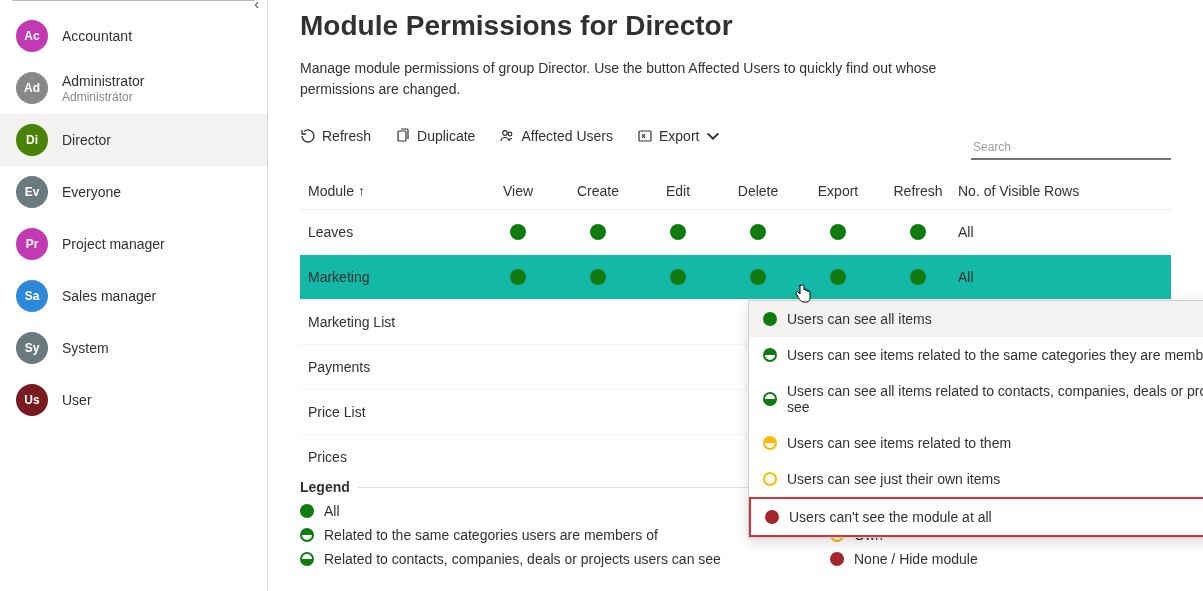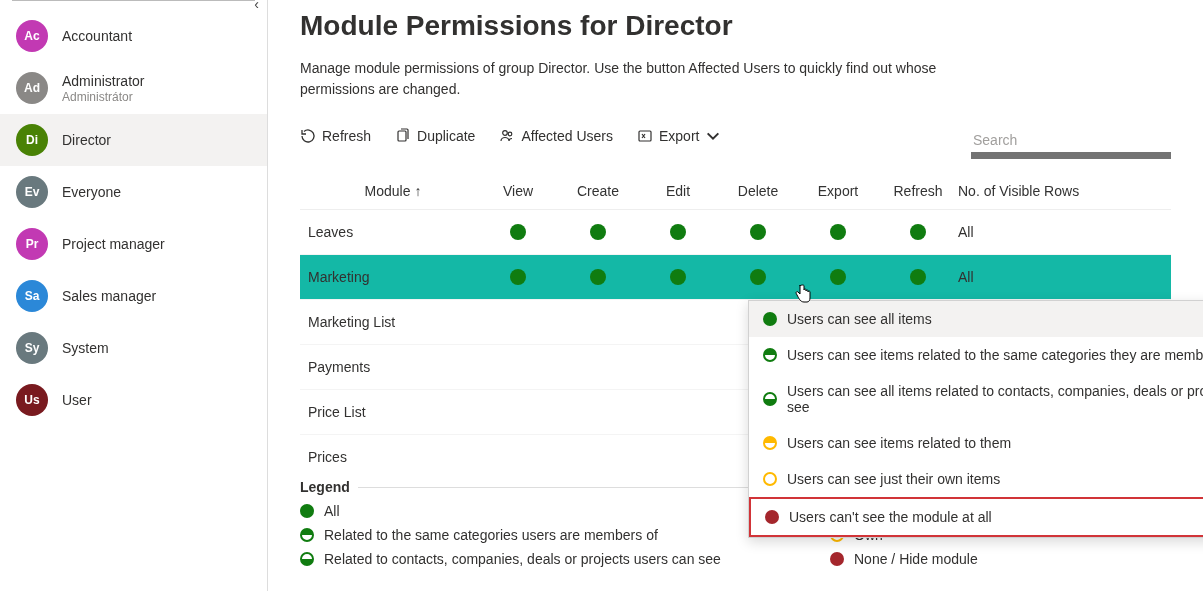--- a/index.html
+++ b/index.html
@@ -17,26 +17,26 @@
 .side-sub { color: #8a8886; font-size: 12px; }
 
 
 .main { flex: 1; padding: 10px 32px 16px 32px; position: relative; overflow: hidden; }
 .page-title { font-size: 28px; font-weight: 700; margin-bottom: 16px; }
 .page-desc { font-size: 14px; color: #323130; margin-bottom: 28px; line-height: 1.5; max-width: 640px; }
 
 .toolbar { display: flex; align-items: center; gap: 24px; border-bottom: 1px solid transparent; padding-bottom: 10px; position: relative; }
 .tool-btn { display: inline-flex; align-items: center; gap: 6px; font-size: 14px; cursor: pointer; background: none; border: none; color: #323130; }
 .tool-btn svg { width: 16px; height: 16px; }
-.search-box { position: absolute; right: 0; top: 0; border: none; border-bottom: 7px solid #737373; padding: 4px 2px; width: 200px; font-size: 14px; background: transparent; }
+.search-box { position: absolute; right: 0; top: 8px; border: none; border-bottom: 2px solid #737373; padding: 4px 2px; width: 200px; font-size: 12px; background: transparent; }
 .search-box::placeholder { color: #a19f9d; }
 
 .table { margin-top: 18px; }
 .thead { display: grid; grid-template-columns: 170px repeat(6, 80px) 1fr; padding: 10px 8px; font-size: 14px; color: #333; border-bottom: 1px solid #eee; }
-.thead .th { font-weight: 400; justify-content: center; }
+.thead .th { font-weight: 400; }
 .th-sort { display: inline-flex; align-items: center; gap: 4px; }
 .trow { display: grid; grid-template-columns: 170px repeat(6, 80px) 1fr; padding: 14px 8px; font-size: 14px; align-items: center; border-bottom: 1px solid #f4f4f4; }
 .trow.hover { background: #14b8a6; }
 .cell-center { display: flex; justify-content: center; }
 .dot { width: 16px; height: 16px; border-radius: 50%; }
 .dot-green { background: #107c10; }
 .dot-half-top { background: linear-gradient(to bottom, #fff 0%, #fff 50%, #107c10 50%, #107c10 100%); border: 2px solid #107c10; }
 .dot-half-bottom { background: linear-gradient(to bottom, #107c10 0%, #107c10 50%, #fff 50%, #fff 100%); border: 2px solid #107c10; }
 .dot-yellow-half { background: linear-gradient(to bottom, #ffb900 0%, #ffb900 50%, #fff 50%, #fff 100%); border: 2px solid #ffb900; }
 .dot-yellow-ring { background: #fff; border: 2px solid #ffb900; }

